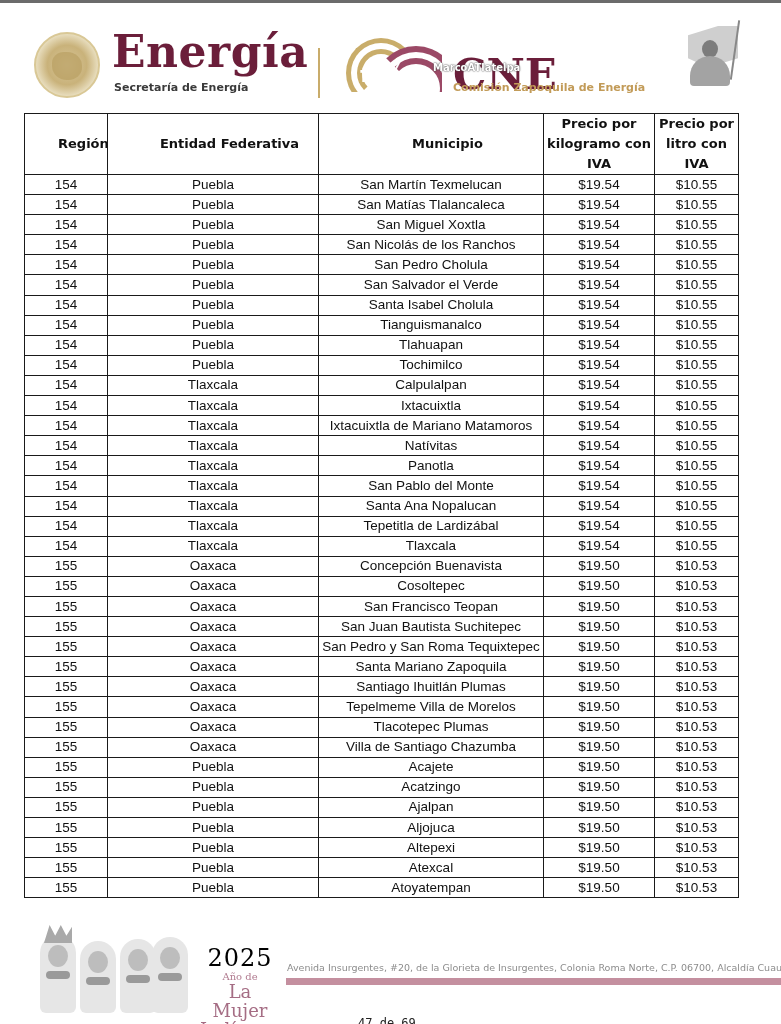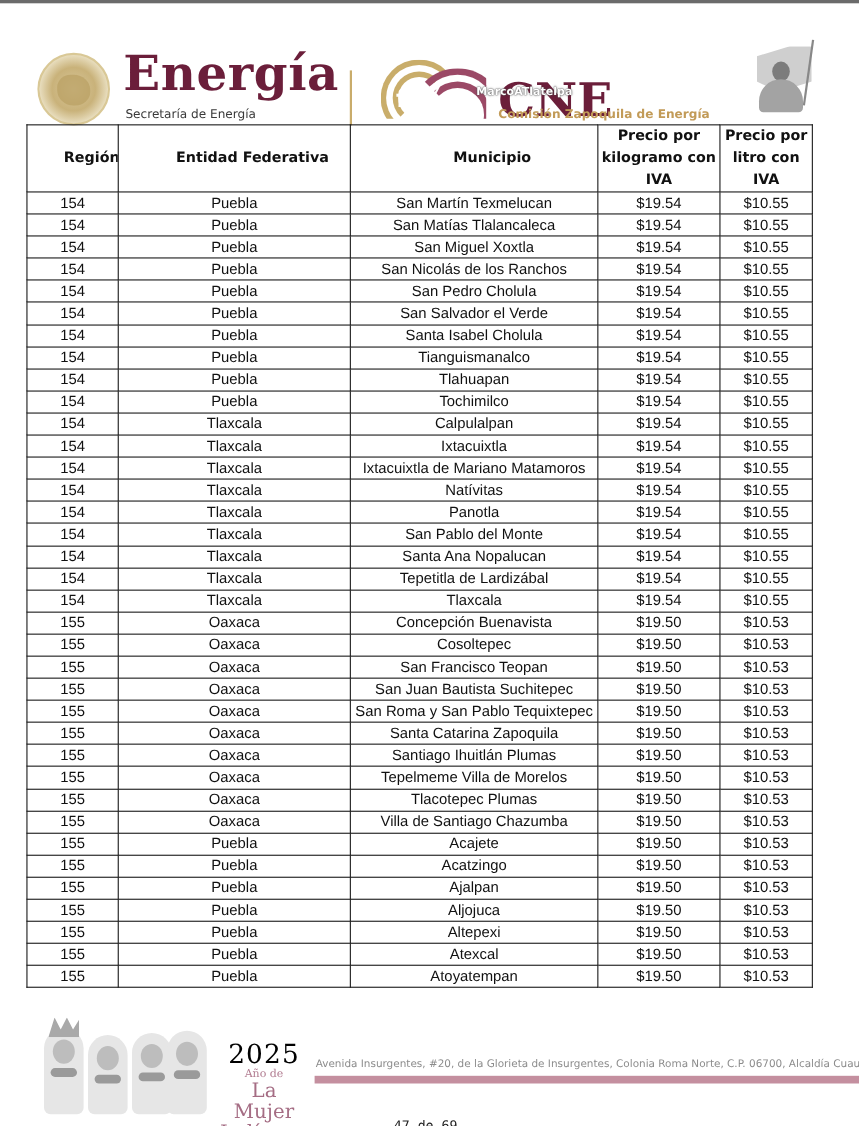--- a/index.html
+++ b/index.html
@@ -2,29 +2,29 @@
 <html><head>
   <meta charset="utf-8">
   <style>
     * { box-sizing: border-box; margin: 0; padding: 0; }
     html, body { width: 781px; height: 1024px; background: #ffffff; overflow: hidden; }
     body { position: relative; font-family: "DejaVu Sans", "Liberation Sans", sans-serif; color: #111; }
 
     .top-bar { position: absolute; left: 0; top: 0; width: 781px; height: 3px; background: #6b6b6b; }
 
     
-    .header { position: absolute; left: 0; top: 36px; width: 781px; height: 78px; }
+    .header { position: absolute; left: 0; top: 20px; width: 781px; height: 78px; }
     .seal { position: absolute; left: 34px; top: 12px; width: 66px; height: 66px; border-radius: 50%;
             background: radial-gradient(circle at 50% 50%, #d8c79b 0%, #c9b27a 45%, #e7dcbc 70%, #f3ecd9 100%);
             border: 2px solid #d9c896; }
     .seal::after { content: ""; position: absolute; left: 16px; top: 18px; width: 30px; height: 28px; border-radius: 40% 50% 45% 50%;
             background: #b99f62; opacity: .7; }
     .energia-title { position: absolute; left: 112px; top: 10px; font-family: "DejaVu Serif", "Liberation Serif", serif;
             font-weight: bold; font-size: 44px; color: #6b1e3a; letter-spacing: 0.5px; line-height: 1; }
-    .energia-sub { position: absolute; left: 114px; top: 61px; font-size: 11px; font-weight: normal; color: #3a3a3a; text-align: center; }
+    .energia-sub { position: absolute; left: 114px; top: 61px; font-size: 11px; font-weight: bold; color: #3a3a3a; text-align: center; }
     .divider-v { position: absolute; left: 318px; top: 28px; width: 2px; height: 50px; background: #c9ac6b; }
 
     .cne-arc { position: absolute; left: 346px; top: 18px; width: 96px; height: 54px; overflow: hidden; }
     .cne-arc .a1 { position: absolute; left: 0; top: 0; width: 70px; height: 70px; border-radius: 50%;
             border: 16px double #c9ad6a; border-right-color: transparent; border-bottom-color: transparent; }
     .cne-arc .a2 { position: absolute; left: 28px; top: 8px; width: 84px; height: 84px; border-radius: 50%;
             border: 18px double #9b4966; border-left-color: transparent; border-bottom-color: transparent; }
     .social-f { position: absolute; left: 360px; top: 42px; font-size: 22px; font-weight: bold; color: #ffffff; }
     .social-x { position: absolute; left: 386px; top: 40px; font-size: 24px; color: #ffffff; }
     .cne-title { position: absolute; left: 453px; top: 12px; font-family: "DejaVu Serif", "Liberation Serif", serif;
@@ -271,28 +271,28 @@
         <tr>
           <td>155</td>
           <td>Oaxaca</td>
           <td class="clip">San Juan Bautista Suchitepec</td>
           <td>$19.50</td>
           <td>$10.53</td>
         </tr>
         <tr>
           <td>155</td>
           <td>Oaxaca</td>
-          <td class="clip">San Roma y San Pablo Tequixtepec</td>
-          <td>$19.50</td>
-          <td>$10.53</td>
-        </tr>
-        <tr>
-          <td>155</td>
-          <td>Oaxaca</td>
-          <td class="clip">Santa Catarina Zapoquila</td>
+          <td class="clip">San Pedro y San Roma Tequixtepec</td>
+          <td>$19.50</td>
+          <td>$10.53</td>
+        </tr>
+        <tr>
+          <td>155</td>
+          <td>Oaxaca</td>
+          <td class="clip">Santa Mariano Zapoquila</td>
           <td>$19.50</td>
           <td>$10.53</td>
         </tr>
         <tr>
           <td>155</td>
           <td>Oaxaca</td>
           <td class="clip">Santiago Ihuitlán Plumas</td>
           <td>$19.50</td>
           <td>$10.53</td>
         </tr>

